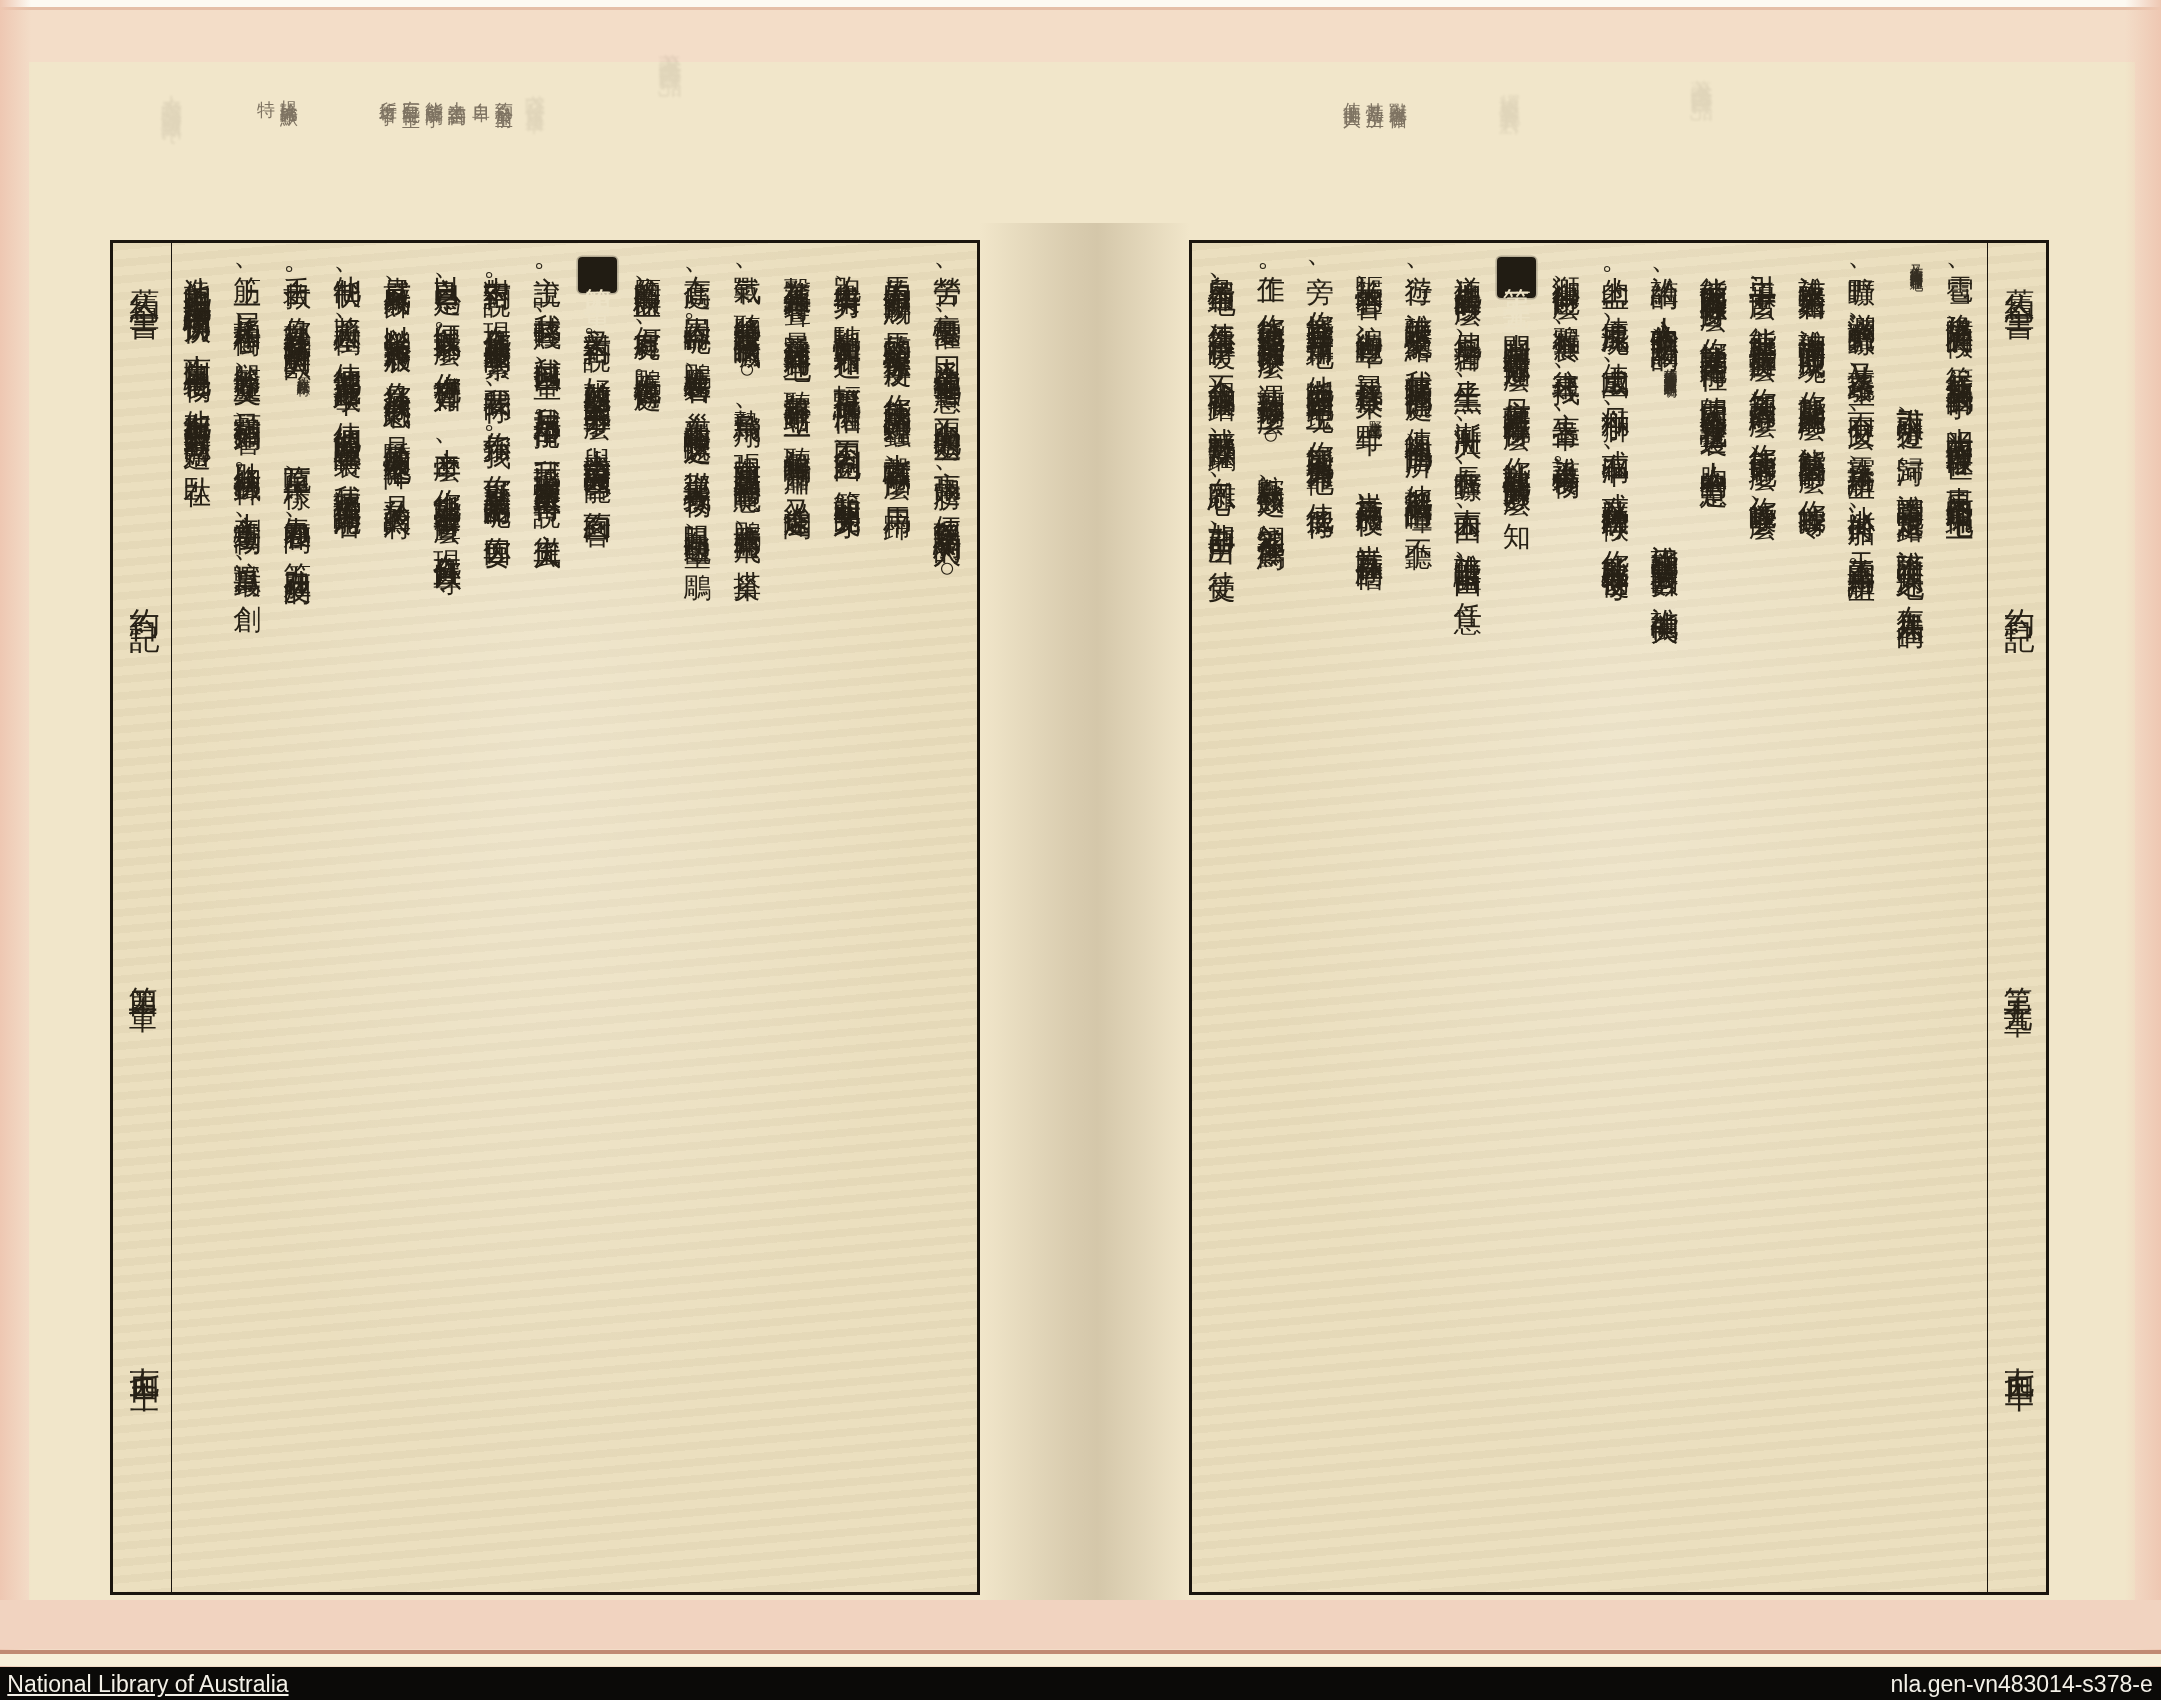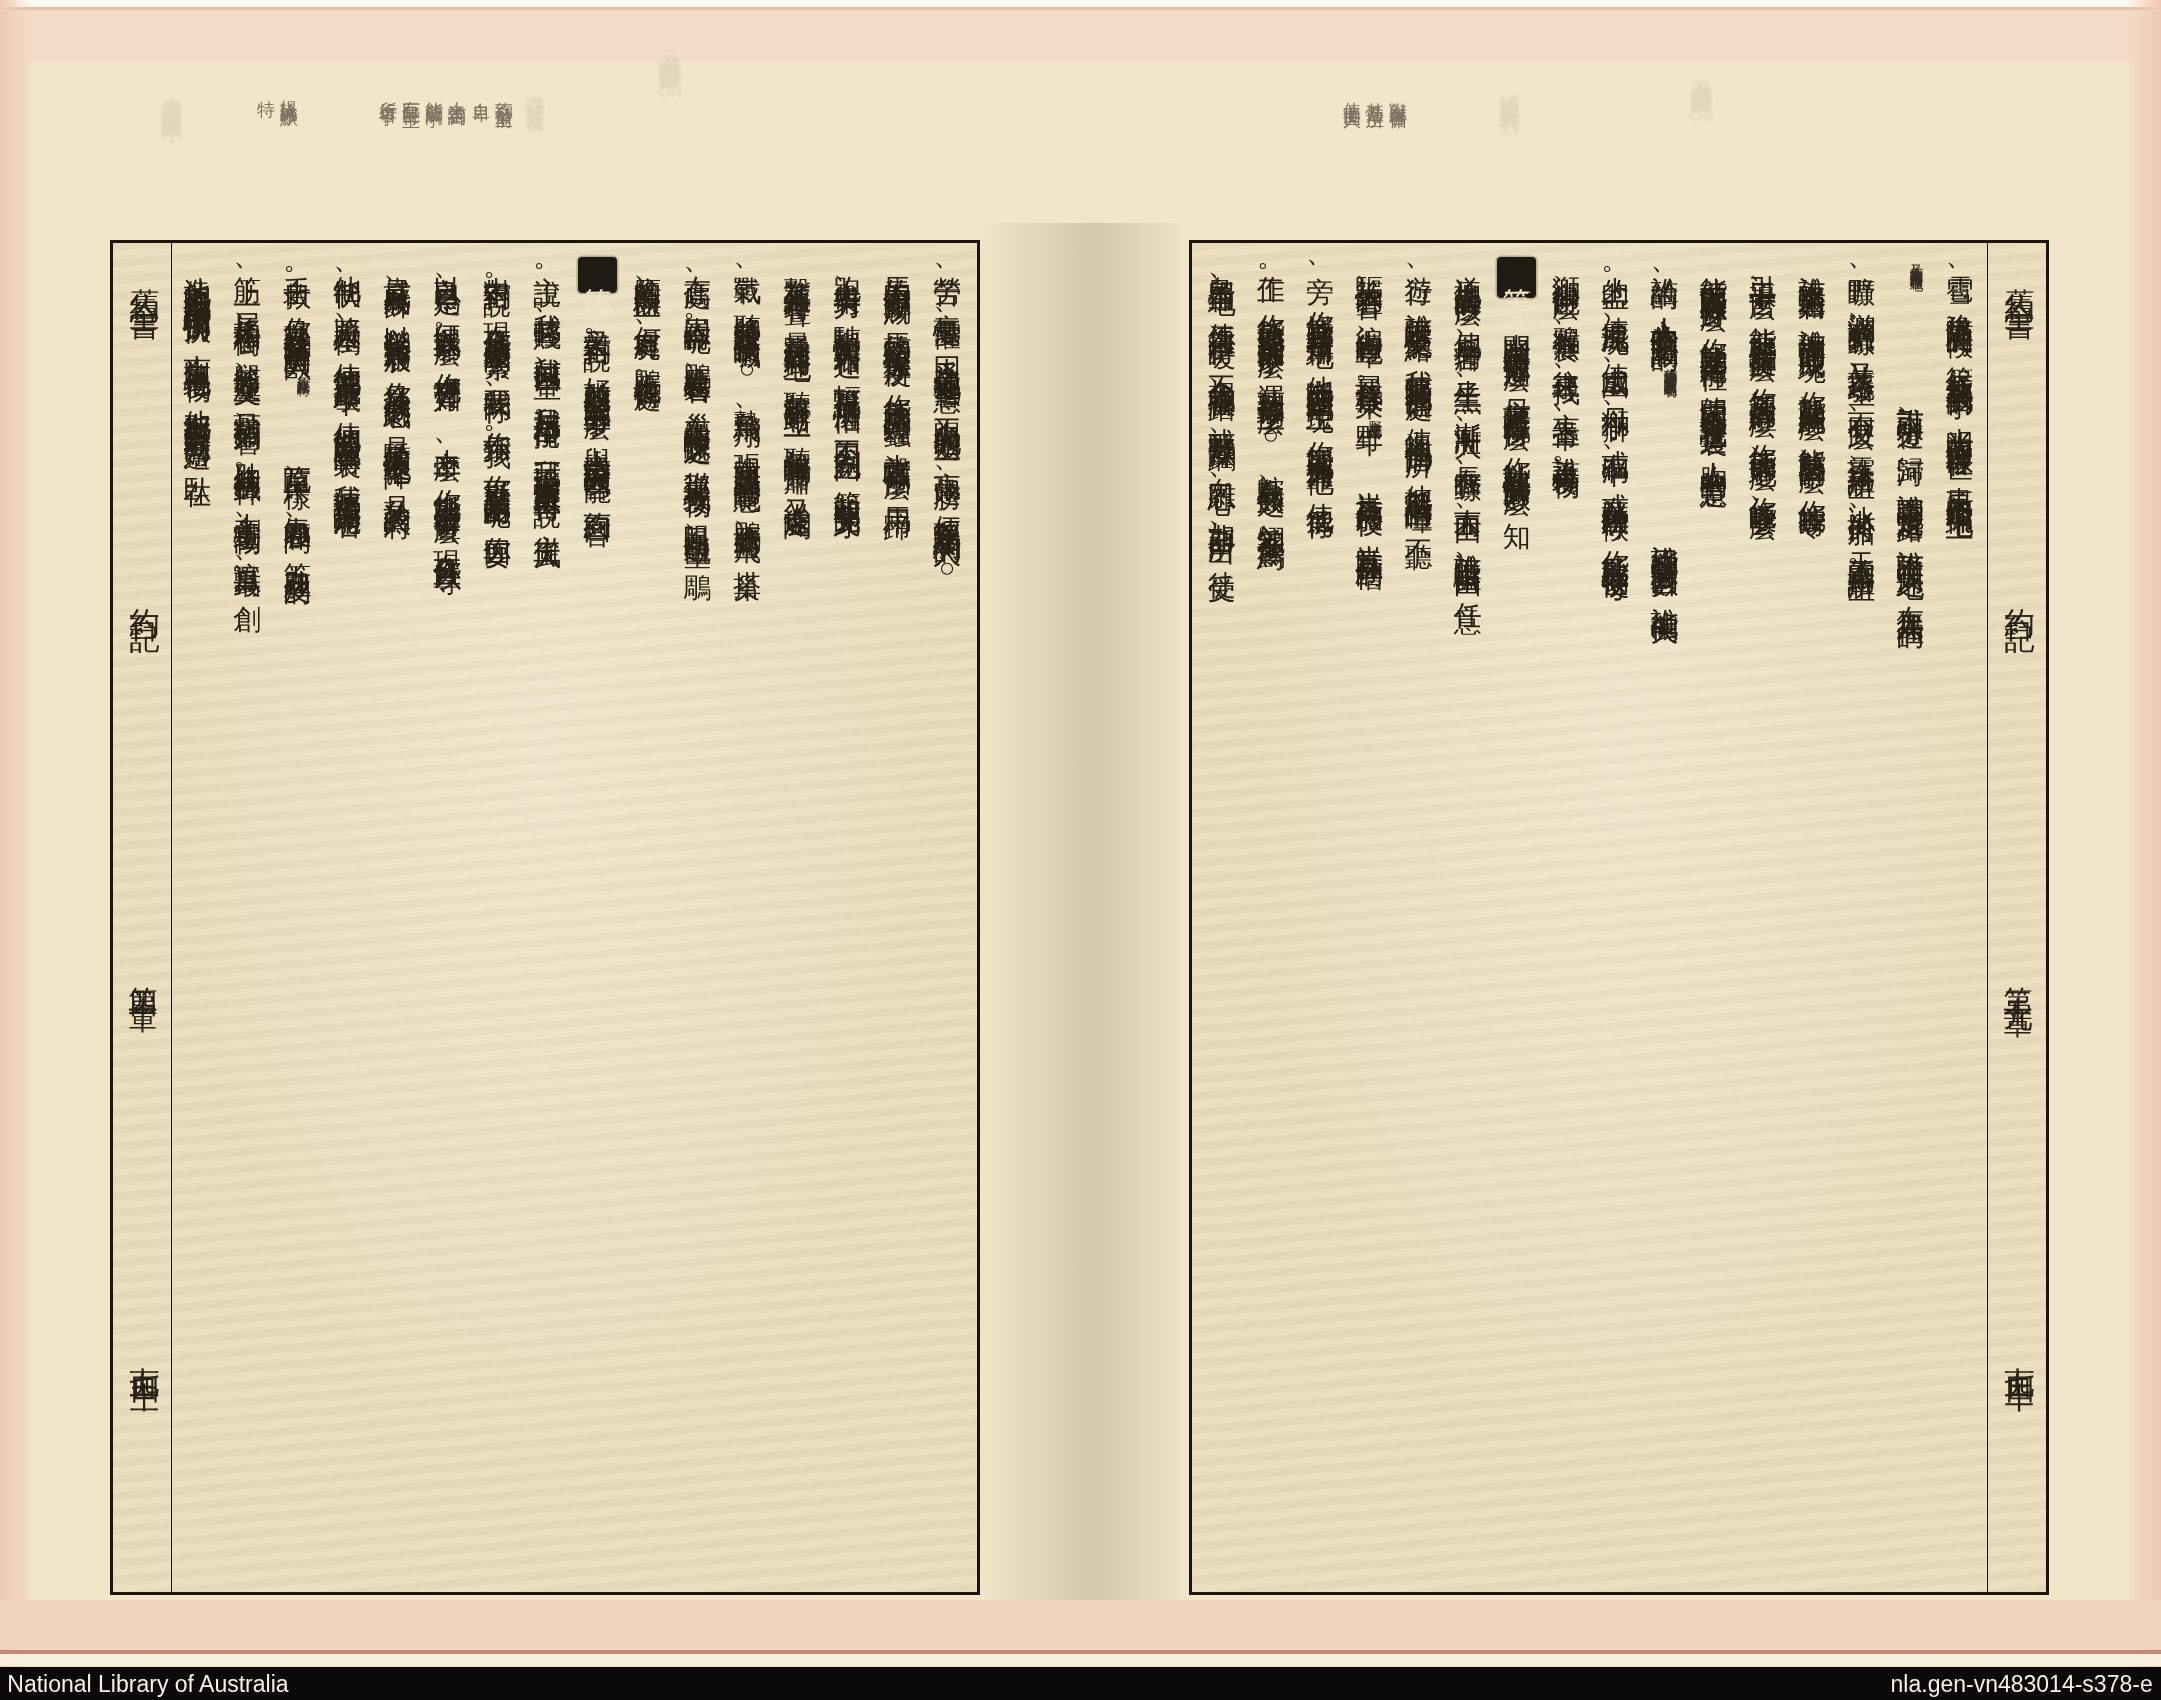--- a/index.html
+++ b/index.html
@@ -11,21 +11,21 @@
   .edge-top{position:absolute;left:0;top:0;width:100%;height:7.3px;background:#fdfaf2;}
   .edge-line-top{position:absolute;left:0;top:7.3px;width:100%;height:3.1px;background:#d9a58c;opacity:.55;}
   .edge-left{position:absolute;left:0;top:0;width:31px;height:100%;background:linear-gradient(90deg,#eec7b2,rgba(238,199,178,0));}
   .edge-right{position:absolute;right:0;top:0;width:36px;height:100%;background:linear-gradient(270deg,#eec7b2,rgba(238,199,178,0));}
   
   .band-pink{position:absolute;left:0;top:1600px;width:100%;height:49px;background:#f1d3c0;}
   .band-redline{position:absolute;left:0;top:1650px;width:100%;height:4.7px;background:#c08a74;}
   .band-cream{position:absolute;left:0;top:1654px;width:100%;height:12.4px;background:#f7efda;}
   .id-bar{position:absolute;left:0;top:1667px;width:100%;height:34px;background:#0b0a08;
           color:#f4f1e8;font-family:"Liberation Sans","DejaVu Sans",sans-serif;font-size:23px;}
-  .id-bar .bar-left{position:absolute;left:7.3px;top:4.1px;}
+  .id-bar .bar-left{position:absolute;left:7.3px;top:4.1px;text-decoration:underline;}
   .id-bar .bar-right{position:absolute;right:8.3px;top:4.1px;}
   
   .gutter{position:absolute;left:979px;top:223px;width:211px;height:1390px;
           background:linear-gradient(90deg,rgba(0,0,0,0) 0%,rgba(96,74,40,.16) 42%,rgba(96,74,40,.20) 56%,rgba(0,0,0,0) 100%);}
   
   .page{position:absolute;top:240px;height:1355px;border:3.1px solid #1a150e;box-sizing:border-box;
         background:
           radial-gradient(ellipse at 50% 38%,rgba(255,255,255,.22),rgba(0,0,0,0) 62%),
           repeating-linear-gradient(175deg,rgba(116,98,58,.05) 0 7.8px,rgba(0,0,0,0) 7.8px 16.6px),
           #ebdfbf;

